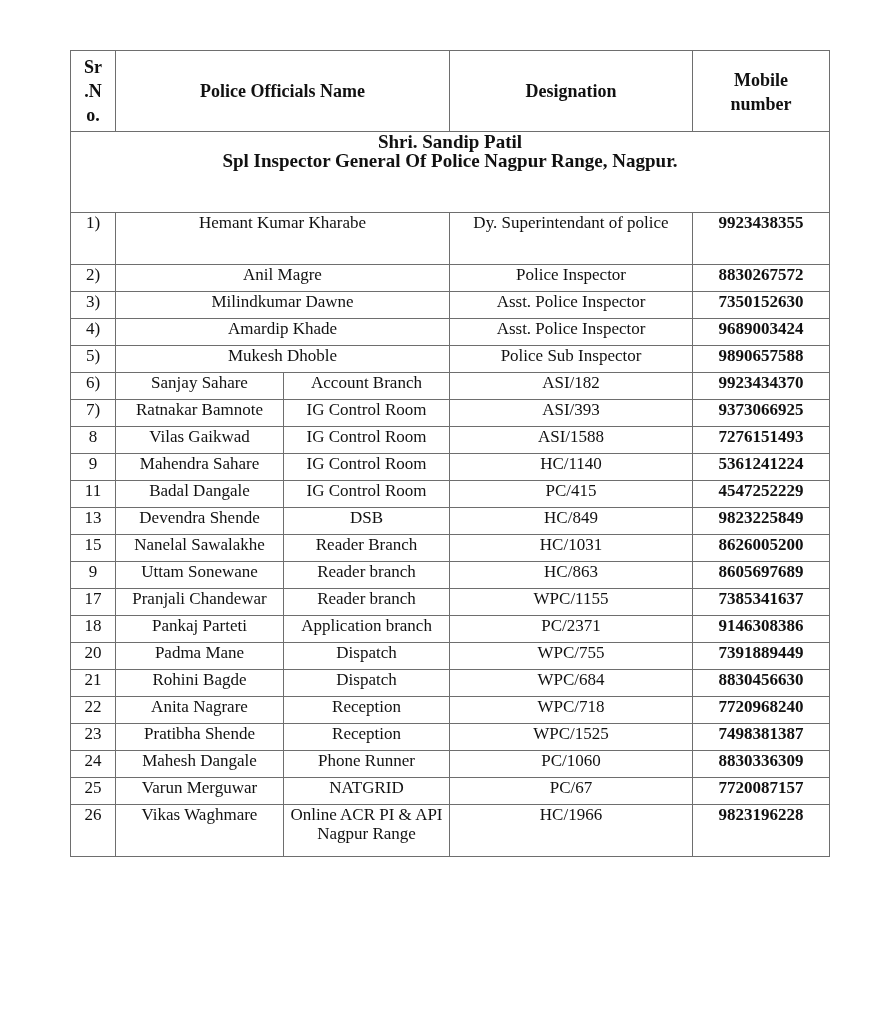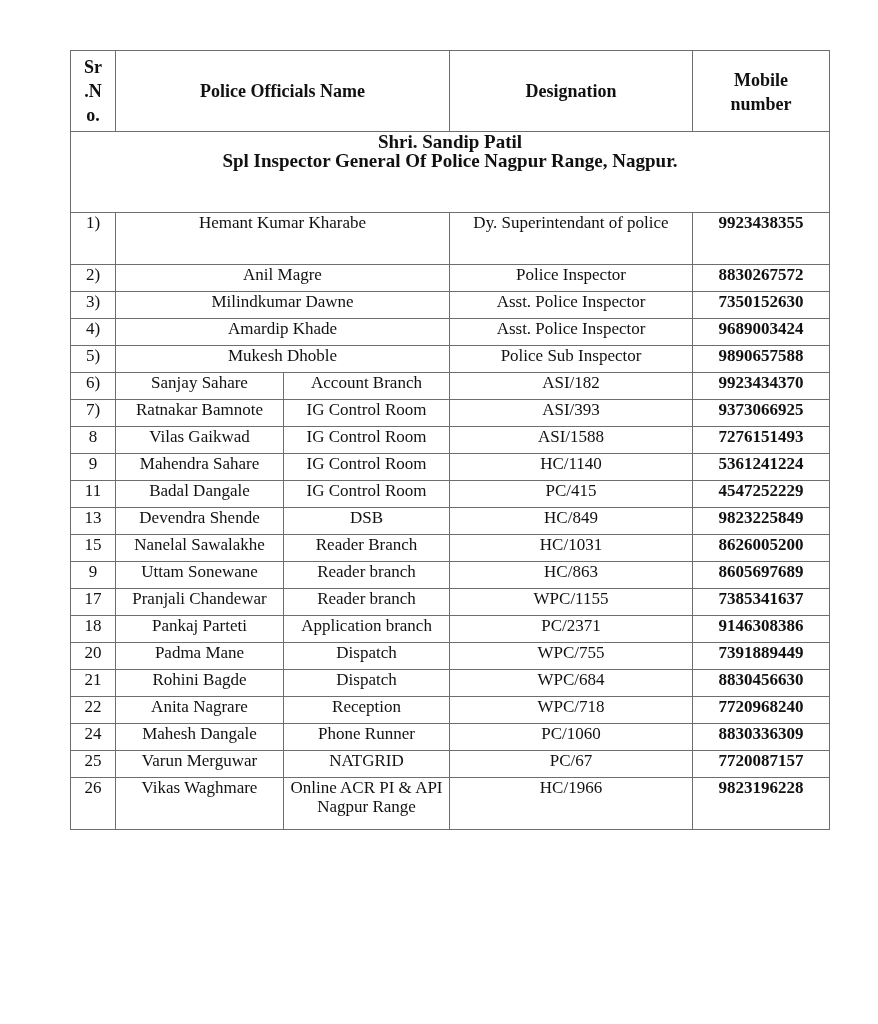--- a/index.html
+++ b/index.html
@@ -194,20 +194,27 @@
         <td class="mobile">8830456630</td>
       </tr>
       <tr class="row">
         <td>22</td>
         <td>Anita Nagrare</td>
         <td>Reception</td>
         <td>WPC/718</td>
         <td class="mobile">7720968240</td>
       </tr>
       <tr class="row">
+        <td>23</td>
+        <td>Pratibha Shende</td>
+        <td>Reception</td>
+        <td>WPC/1525</td>
+        <td class="mobile">7498381387</td>
+      </tr>
+      <tr class="row">
         <td>24</td>
         <td>Mahesh Dangale</td>
         <td>Phone Runner</td>
         <td>PC/1060</td>
         <td class="mobile">8830336309</td>
       </tr>
       <tr class="row">
         <td>25</td>
         <td>Varun Merguwar</td>
         <td>NATGRID</td>

